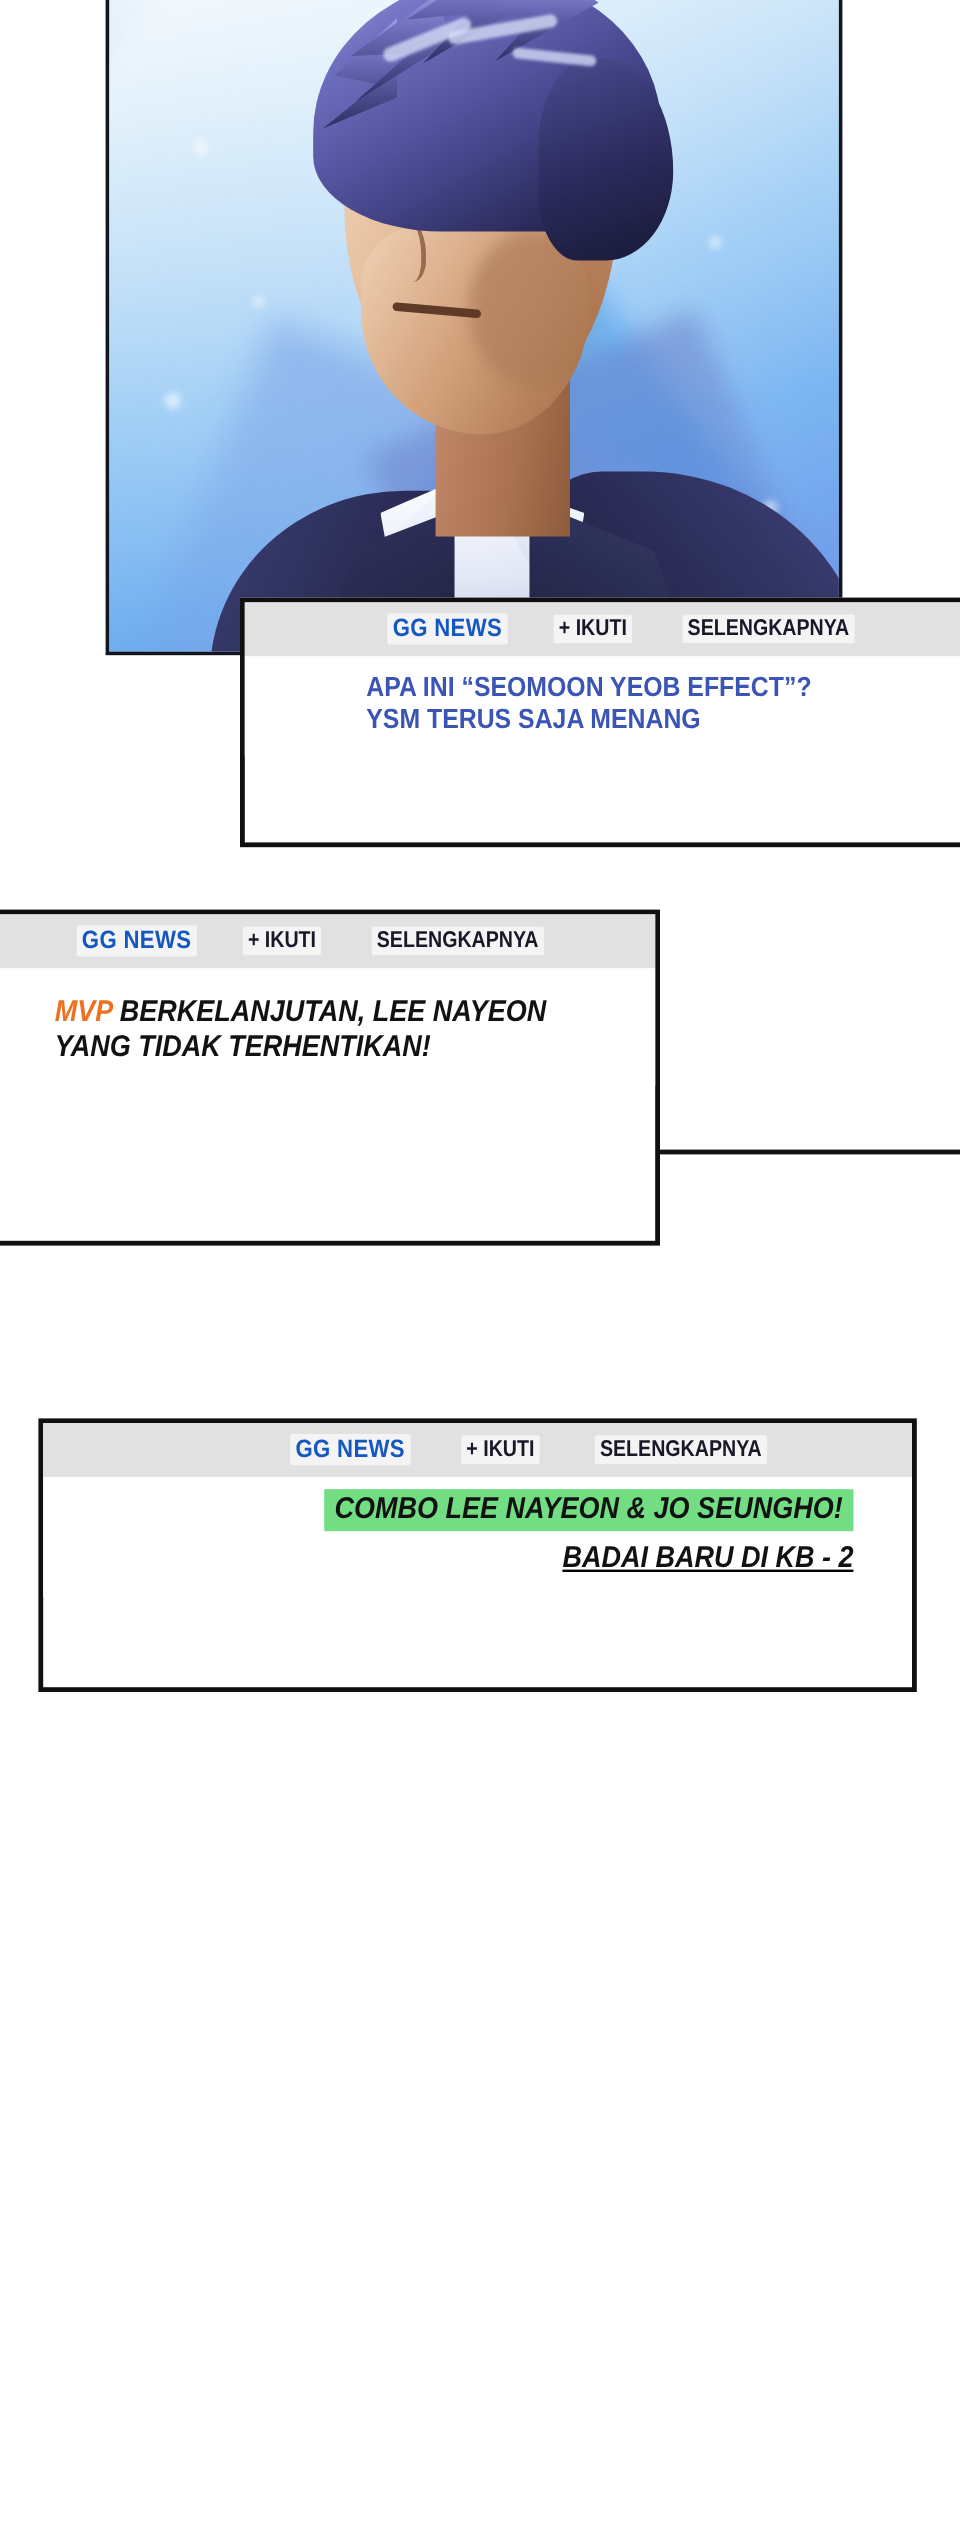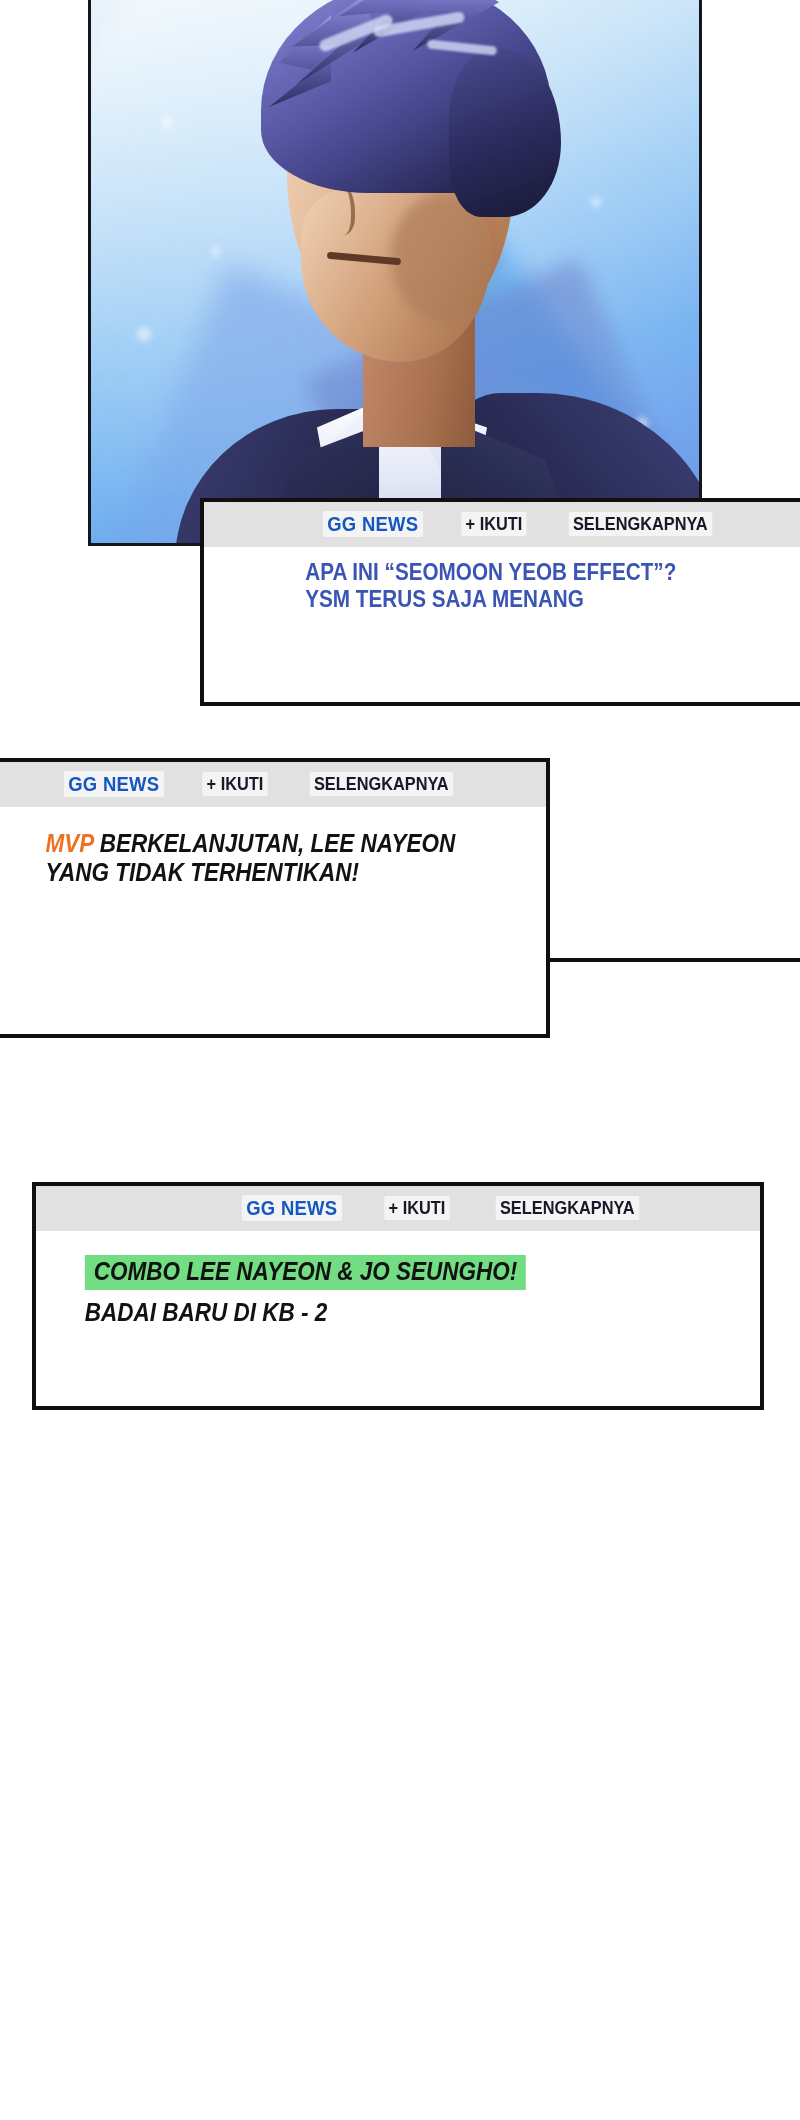--- a/index.html
+++ b/index.html
@@ -316,21 +316,21 @@
     background: #101010;
   }
 
   
   #news-3 {
     left: 32px;
     top: 1182px;
     width: 732px;
     height: 228px;
   }
-  #news-3 .news-body { padding-top: 24px; text-align: left; }
+  #news-3 .news-body { padding-top: 10px; text-align: right; text-decoration: underline; }
   #news-3 .news-bar { justify-content: center; gap: 30px; padding-left: 90px; }
 
   .spacer-bottom {
     position: absolute;
     left: 0; top: 1410px;
     width: 800px; height: 710px;
     background: #ffffff;
   }
 </style>
 </head>

